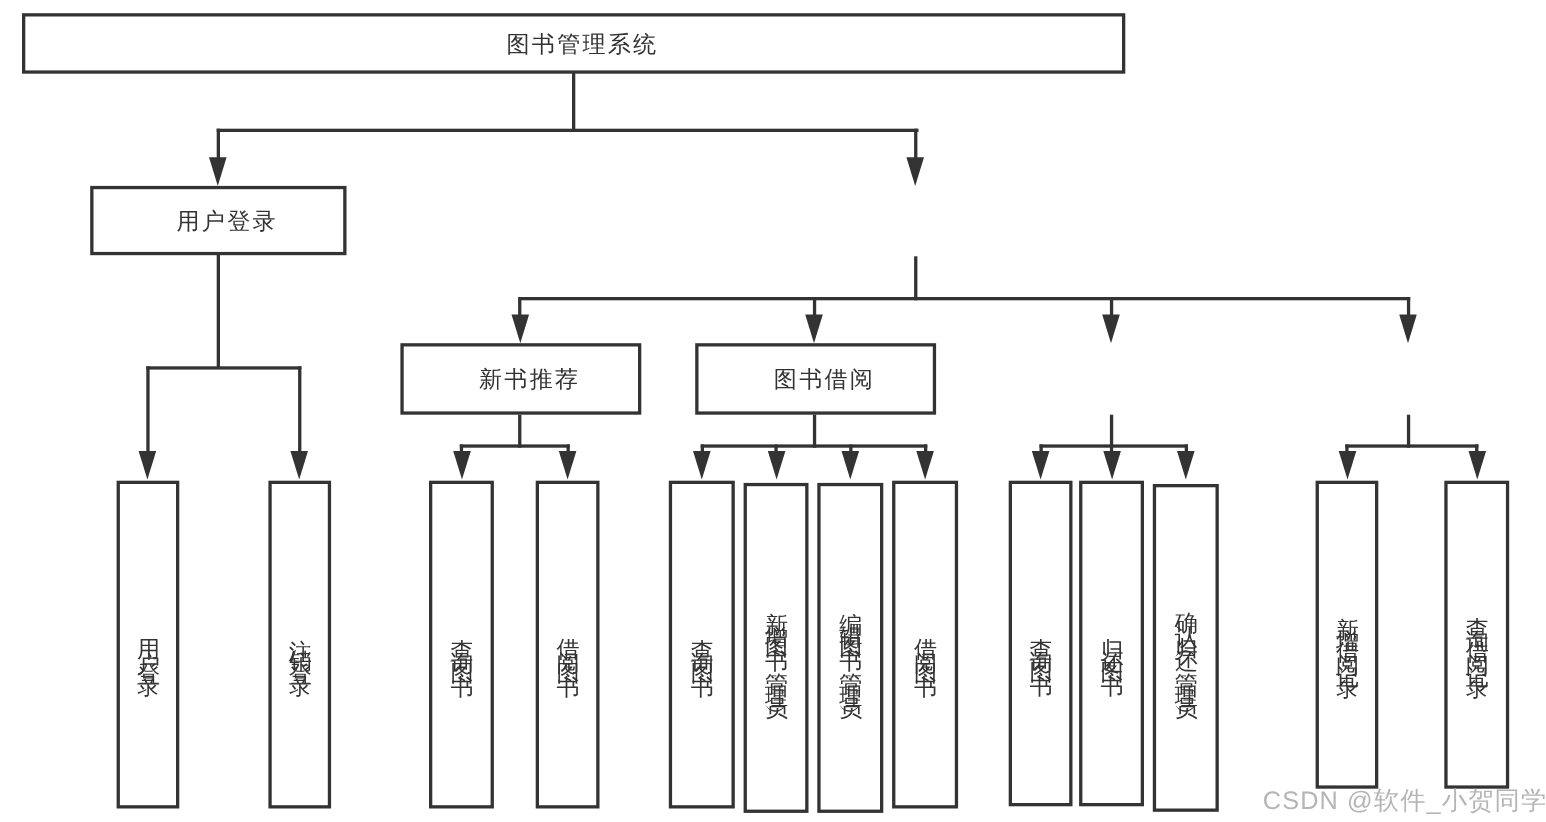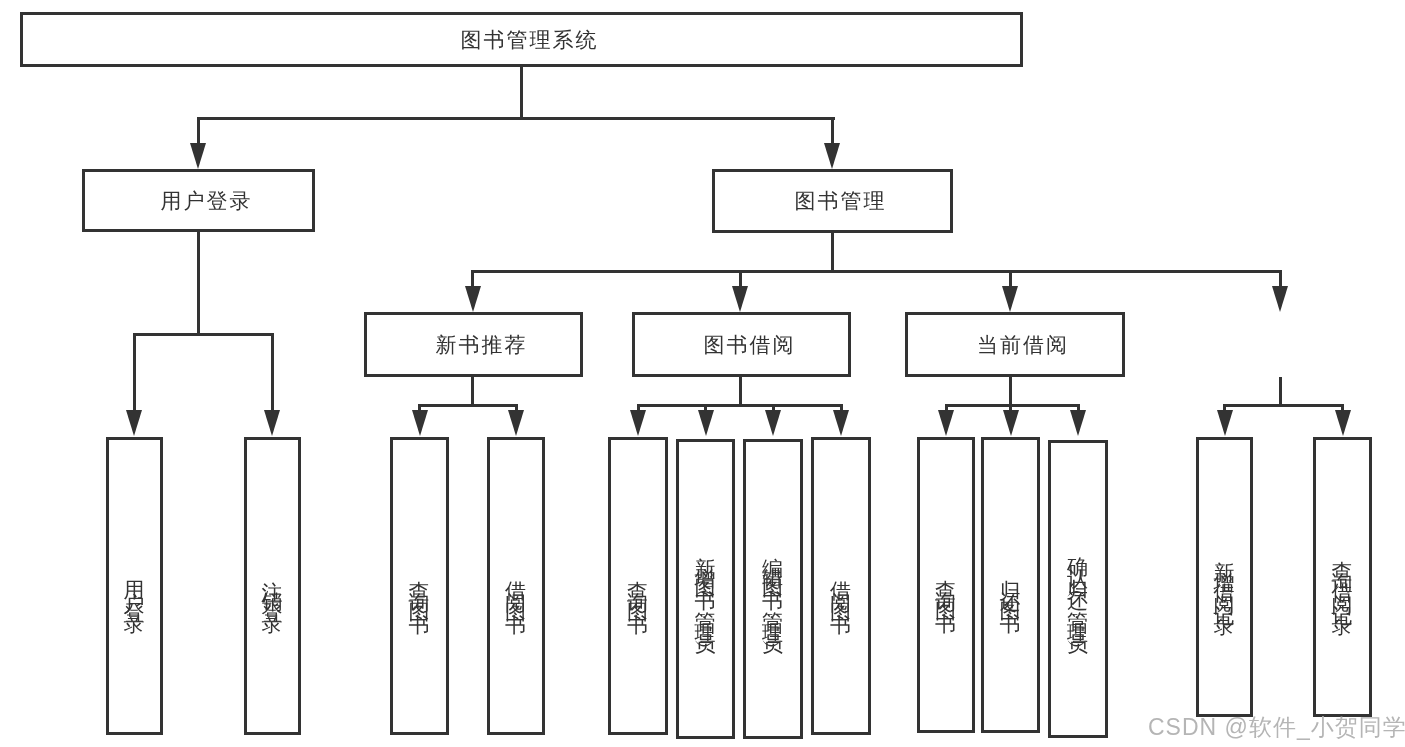--- a/index.html
+++ b/index.html
@@ -49,23 +49,20 @@
   <div class="vline" style="left:520px;top:65px;height:55px;"></div>
   <div class="hline" style="left:197px;top:117px;width:638px;"></div>
   <div class="vline" style="left:197px;top:117px;height:30px;"></div>
   <div class="arrowhead" style="left:190px;top:143px;"></div>
   <div class="vline" style="left:831px;top:117px;height:30px;"></div>
   <div class="arrowhead" style="left:824px;top:143px;"></div>
 
   <div class="box" style="left:82px;top:169px;width:233px;height:63px;">
     <span>用户登录</span>
   </div>
-  <div class="box" style="left:712px;top:169px;width:241px;height:64px;">
-    <span>图书管理</span>
-  </div>
 
   <div class="vline" style="left:197px;top:231px;height:104px;"></div>
   <div class="hline" style="left:133px;top:333px;width:141px;"></div>
   <div class="vline" style="left:133px;top:333px;height:80px;"></div>
   <div class="arrowhead" style="left:126px;top:410px;"></div>
   <div class="vline" style="left:271px;top:333px;height:80px;"></div>
   <div class="arrowhead" style="left:264px;top:410px;"></div>
 
   <div class="vbox" style="left:106px;top:437px;width:57px;height:298px;">
     <span>用户登录</span>
@@ -84,23 +81,20 @@
   <div class="vline" style="left:1009px;top:270px;height:22px;"></div>
   <div class="arrowhead" style="left:1002px;top:286px;"></div>
   <div class="vline" style="left:1279px;top:270px;height:22px;"></div>
   <div class="arrowhead" style="left:1272px;top:286px;"></div>
 
   <div class="box" style="left:632px;top:312px;width:219px;height:65px;">
     <span>图书借阅</span>
   </div>
   <div class="box" style="left:364px;top:312px;width:219px;height:65px;">
     <span>新书推荐</span>
-  </div>
-  <div class="box" style="left:905px;top:312px;width:220px;height:65px;">
-    <span>当前借阅</span>
   </div>
 
   <div class="vline" style="left:471px;top:377px;height:30px;"></div>
   <div class="hline" style="left:418px;top:404px;width:100px;"></div>
   <div class="vline" style="left:418px;top:404px;height:22px;"></div>
   <div class="arrowhead" style="left:412px;top:410px;"></div>
   <div class="vline" style="left:515px;top:404px;height:22px;"></div>
   <div class="arrowhead" style="left:508px;top:410px;"></div>
 
   <div class="vbox" style="left:390px;top:437px;width:59px;height:298px;">

